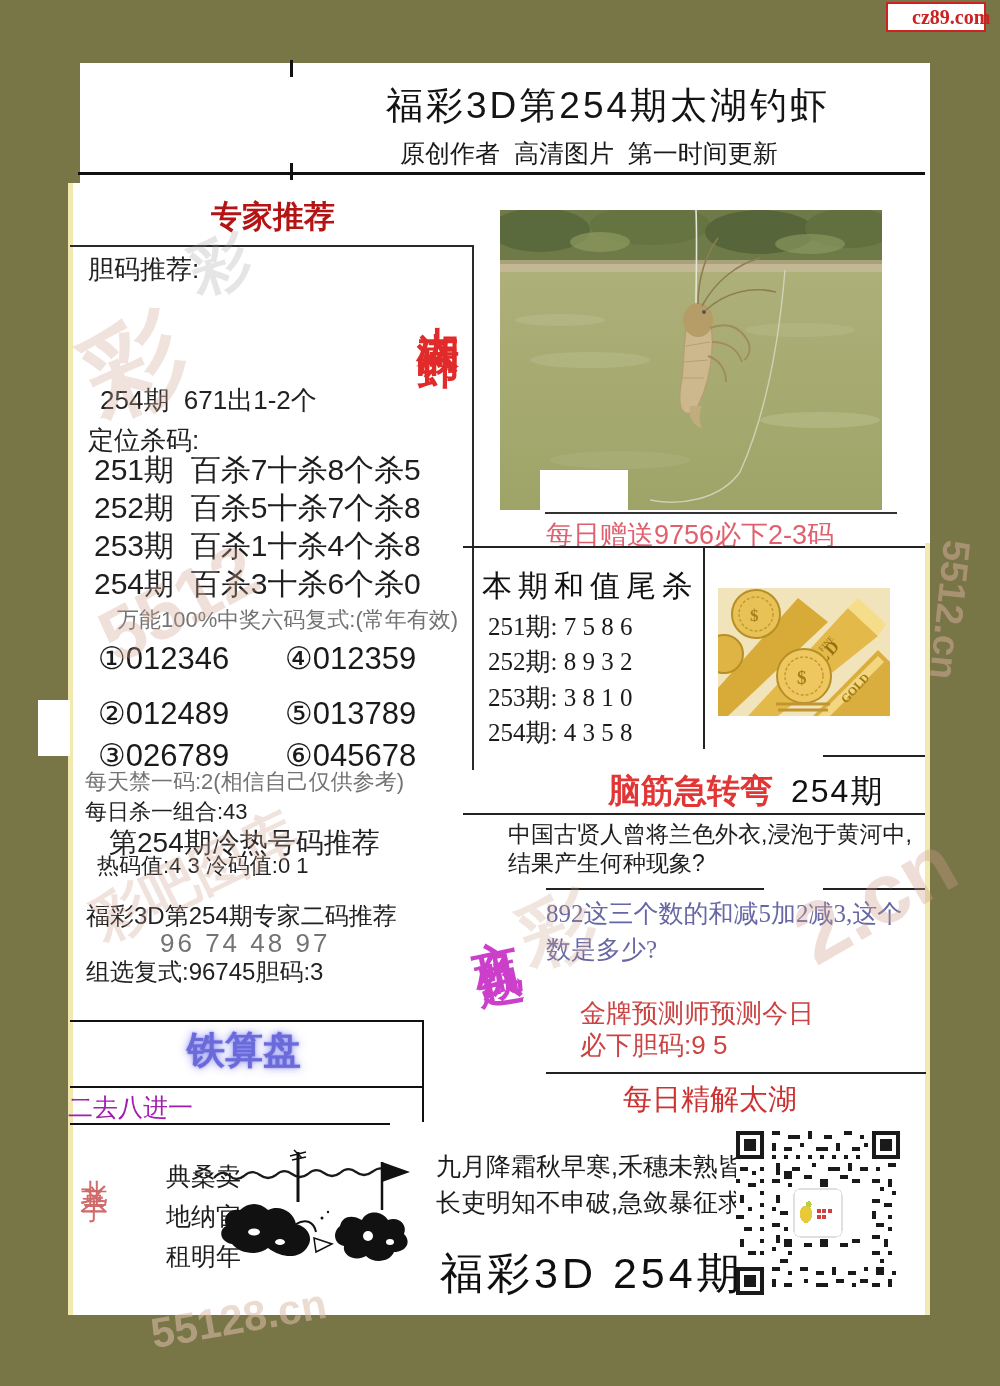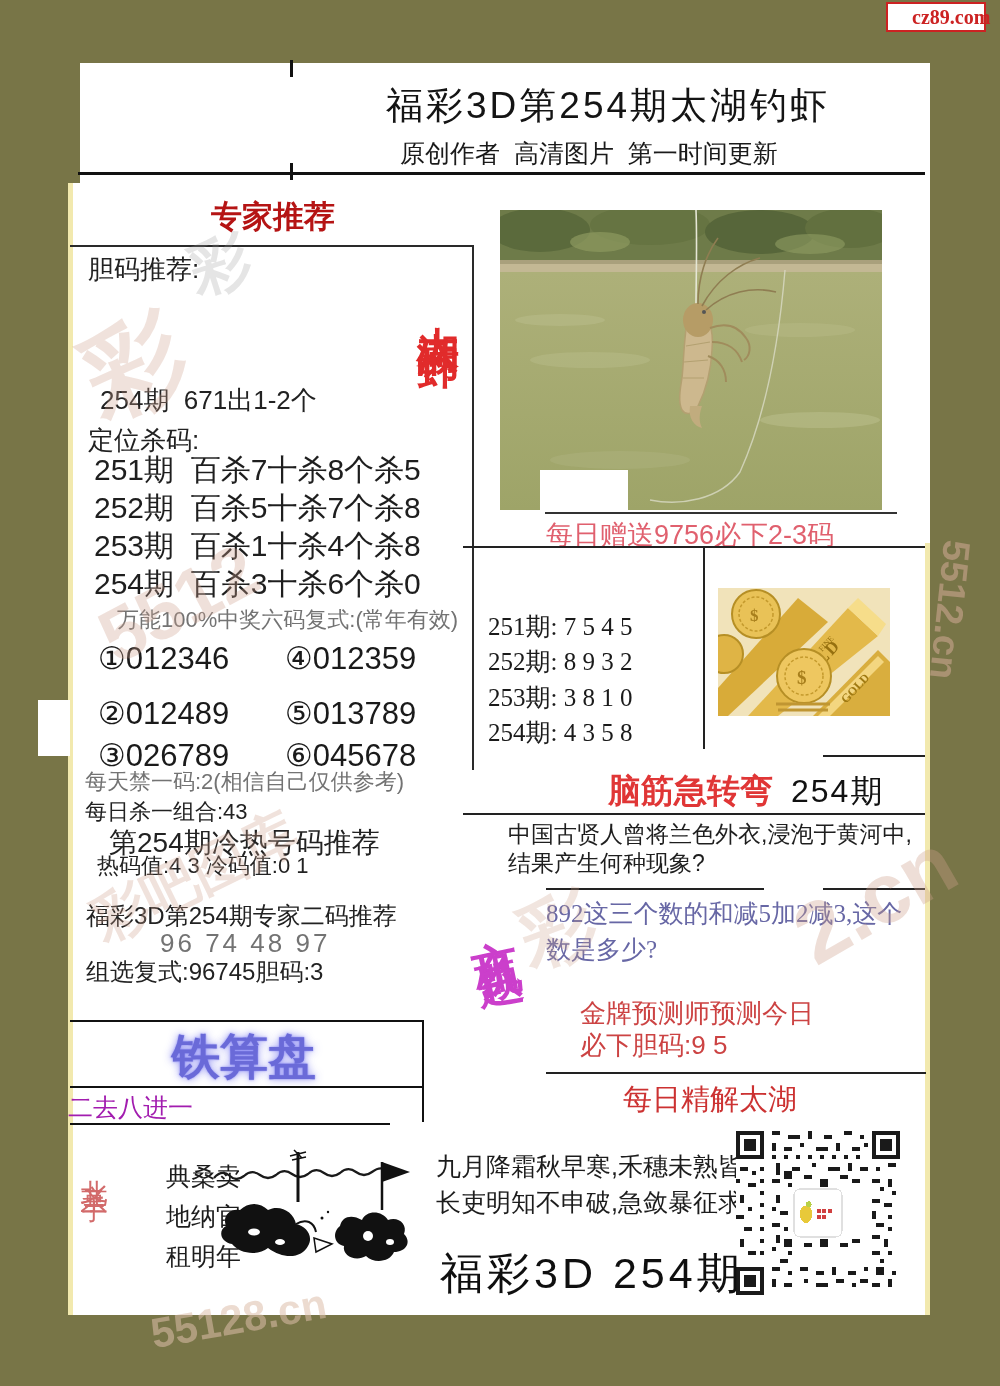--- a/index.html
+++ b/index.html
@@ -36,21 +36,21 @@
   .sha-line{position:absolute;left:17px;top:734px;font-size:22px;color:#222;}
   .lengre-title{position:absolute;left:17px;top:761px;font-size:28px;color:#222;margin-left:24px;}
   .lengre-values{position:absolute;left:17px;top:788px;font-size:22px;color:#222;margin-left:12px;}
   .erma-title{position:absolute;left:18px;top:837px;font-size:24px;color:#222;}
   .erma-values{position:absolute;left:92px;top:865px;font-size:26px;color:#737373;letter-spacing:3px;text-align:center;}
   .zuxuan{position:absolute;left:18px;top:893px;font-size:24px;color:#222;}
   .taihu-banner{position:absolute;left:348px;top:230px;writing-mode:vertical-rl;font-size:42px;font-weight:bold;color:#e12b2b;letter-spacing:7px;line-height:1.05;height:200px;}
   
   .tsp-top{position:absolute;left:2px;top:957px;width:352px;border-top:2px solid #111;}
   .tsp-right{position:absolute;left:354px;top:957px;height:102px;border-left:2px solid #111;}
-  .tsp-title{position:absolute;left:0;top:962px;width:352px;text-align:center;font-size:48px;font-weight:bold;color:#6a6ad8;text-shadow:0 0 9px rgba(120,120,240,.85),0 0 2px rgba(120,120,240,.9);}
+  .tsp-title{position:absolute;left:0;top:962px;width:352px;text-align:center;font-size:38px;font-weight:bold;color:#6a6ad8;text-shadow:0 0 9px rgba(120,120,240,.85),0 0 2px rgba(120,120,240,.9);}
   .tsp-mid{position:absolute;left:2px;top:1023px;width:352px;border-top:2px solid #111;}
   .tsp-sub{position:absolute;left:0;top:1028px;width:352px;font-size:25px;color:#a21caf;}
   .tsp-bot{position:absolute;left:2px;top:1060px;width:320px;border-top:2px solid #111;}
   
   .bj-vert{position:absolute;left:8px;top:1095px;writing-mode:vertical-rl;font-size:27px;color:#d26a6a;letter-spacing:5px;height:190px;}
   .sanma{position:absolute;left:98px;font-size:25px;color:#1c1c1c;}
   .ink-svg{position:absolute;left:142px;top:1085px;}
   
   .photo-svg{position:absolute;left:432px;top:147px;}
   .photo-underline{position:absolute;left:477px;top:449px;width:352px;border-top:2px solid #333;}
@@ -197,21 +197,22 @@
         <path d="M42,30 C58,24 70,28 78,40 C84,48 82,58 76,62 M44,44 C60,44 70,52 74,64 M40,58 C52,62 58,72 58,84" stroke="#a08c5c" stroke-width="2" fill="none"></path>
         <path d="M22,108 C20,120 26,128 34,130 C30,122 32,114 34,108 Z" fill="#c1ac7e"></path>
       </g>
       <rect x="40" y="260" width="88" height="40" fill="#ffffff"></rect>
     </svg>
     <div class="photo-underline"></div>
     <div class="caption" data-bind="right_panel.photo_caption">每日赠送9756必下2-3码</div>
 
     <div class="r-rule1"></div>
     <div class="r-div-v"></div>
-    <div class="hz-row" style="top:547px" data-bind="right_panel.hezhi_rows.0">251期: 7 5 4 5</div>
+    <div class="hezhi-title" data-bind="right_panel.hezhi_title">本期和值尾杀</div>
+    <div class="hz-row" style="top:547px" data-bind="right_panel.hezhi_rows.0">251期: 7 5 8 6</div>
     <div class="hz-row" style="top:582px" data-bind="right_panel.hezhi_rows.1">252期: 8 9 3 2</div>
     <div class="hz-row" style="top:618px" data-bind="right_panel.hezhi_rows.2">253期: 3 8 1 0</div>
     <div class="hz-row" style="top:653px" data-bind="right_panel.hezhi_rows.3">254期: 4 3 5 8</div>
 
     <svg class="gold-svg" width="172" height="128" viewBox="0 0 172 128">
       <rect width="172" height="128" fill="#f1e3ba"></rect>
       <polygon points="0,100 80,10 110,34 10,128 0,128" fill="#d8ab39"></polygon>
       <polygon points="30,128 130,20 160,48 60,128" fill="#e3b94a"></polygon>
       <polygon points="130,20 140,10 168,36 160,48" fill="#f6dd8a"></polygon>
       <polygon points="95,128 160,62 172,74 172,128" fill="#d9ae3e"></polygon>

